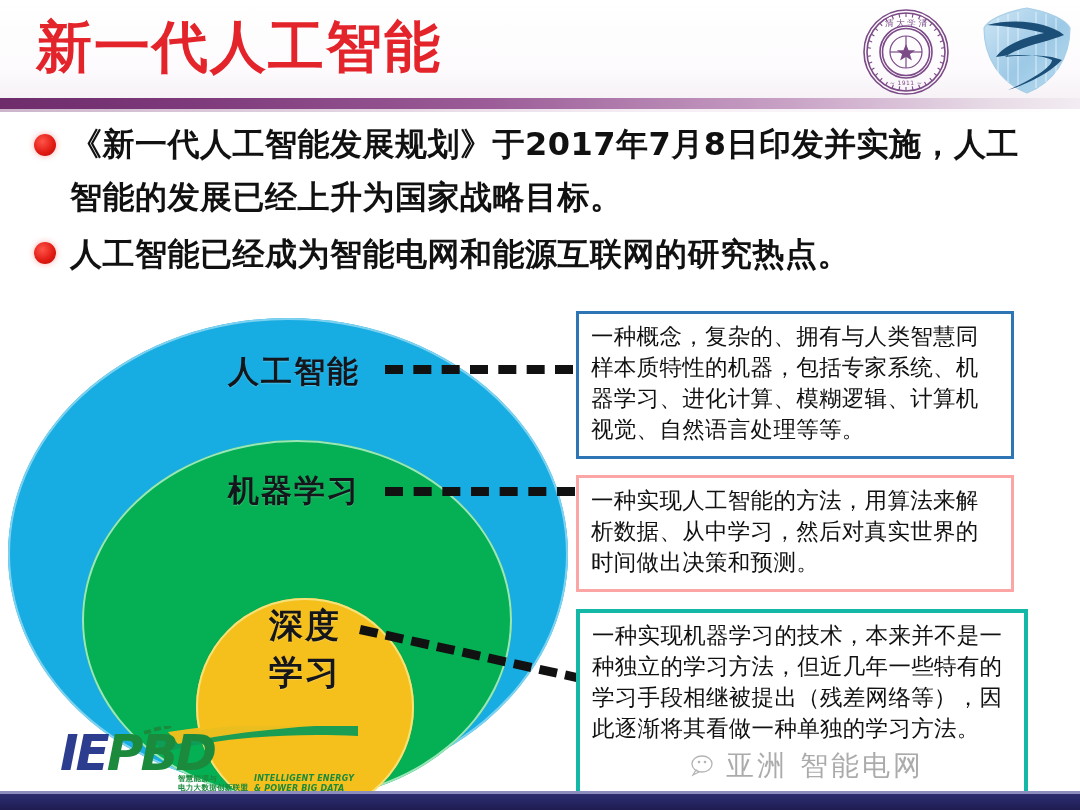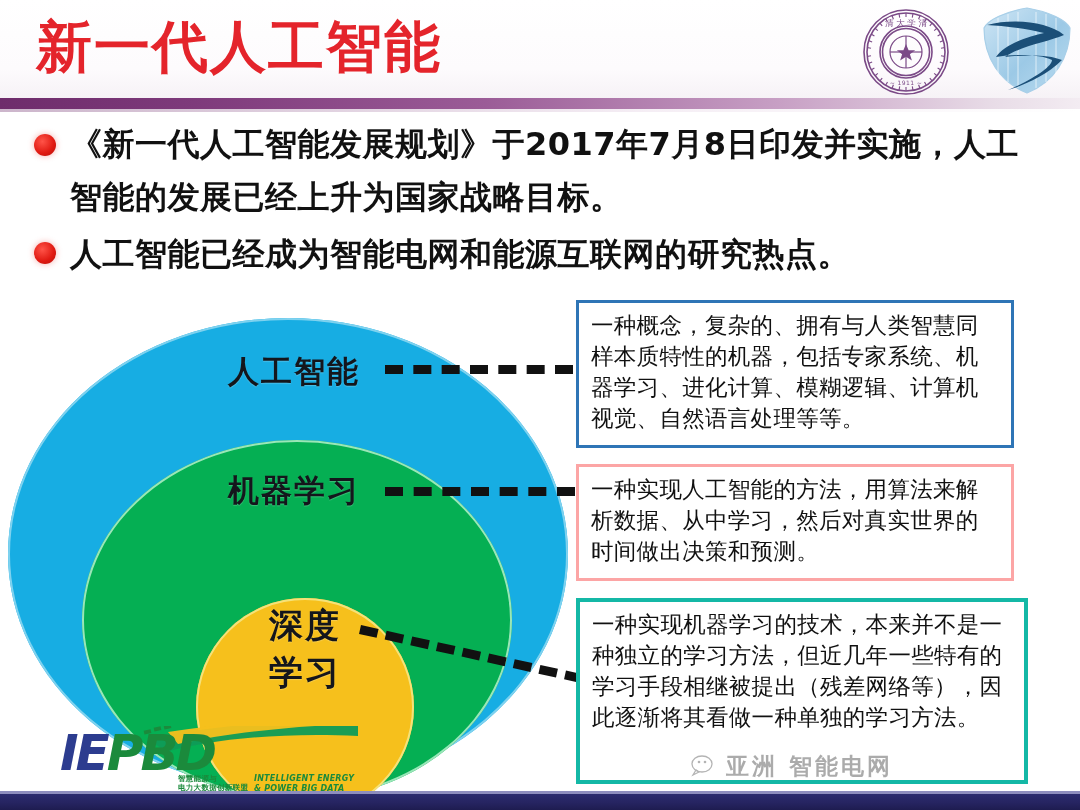--- a/index.html
+++ b/index.html
@@ -156,20 +156,21 @@
   
   .callout {
     position: absolute;
     background: #ffffff;
     box-sizing: border-box;
     padding: 7px 10px 6px 12px;
     font-size: 22.5px;
     line-height: 31px;
     color: #111111;
     letter-spacing: .3px;
+    margin-top: 11px;
   }
   .callout-ai {
     left: 576px; top: 300px;
     width: 438px; height: 148px;
     border: 3px solid #2E75B6;
   }
   .callout-ml {
     left: 576px; top: 464px;
     width: 438px; height: 117px;
     border: 3px solid #fca5a5;
@@ -238,25 +239,25 @@
   .watermark {
     position: absolute;
     left: 690px; top: 744px;
     width: 380px; height: 44px;
     display: flex;
     align-items: center;
     gap: 6px;
     opacity: .5;
   }
   .wm-text {
-    font-size: 23px;
+    font-size: 28px;
     color: #5a5a5a;
     letter-spacing: 3px;
     -webkit-text-stroke: 0px;
-    font-weight: bold;
+    font-weight: normal;
   }
   .wm-bubble { width: 30px; height: 24px; flex: 0 0 auto; }
 </style>
 </head>
 <body>
 
 <div id="slide">
 
   <div class="header">
     <div class="header-title">新一代人工智能</div>

